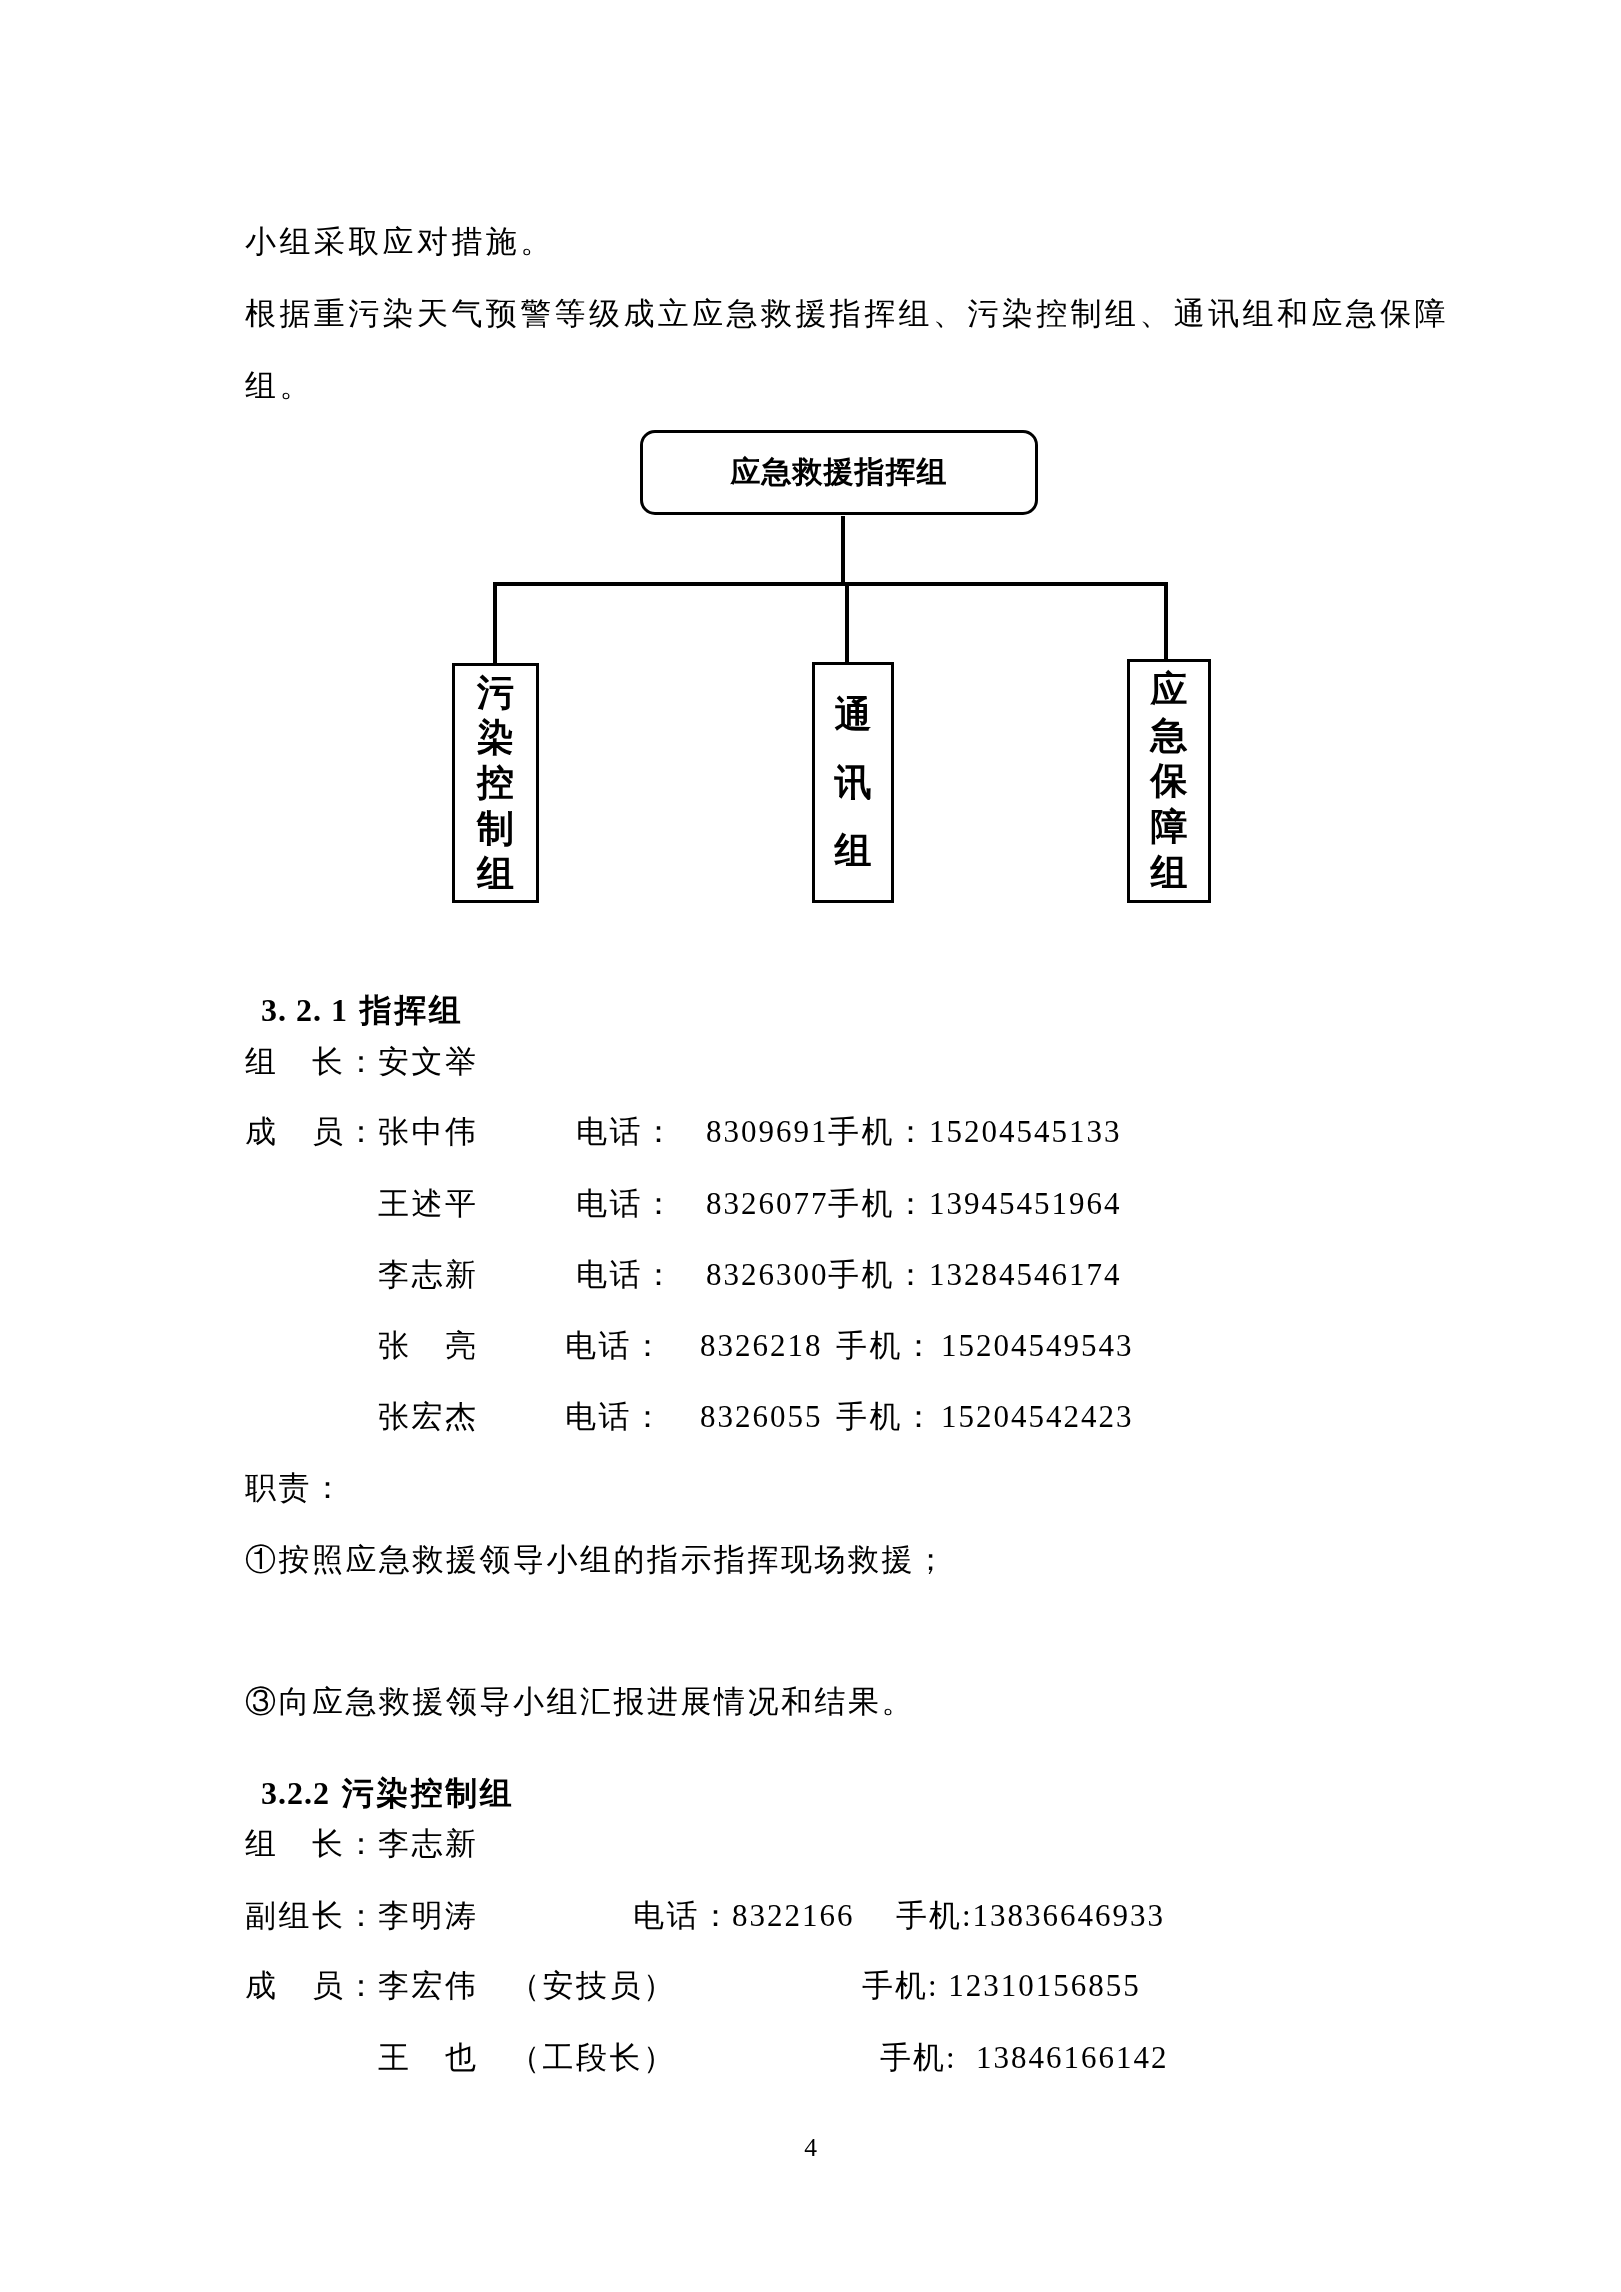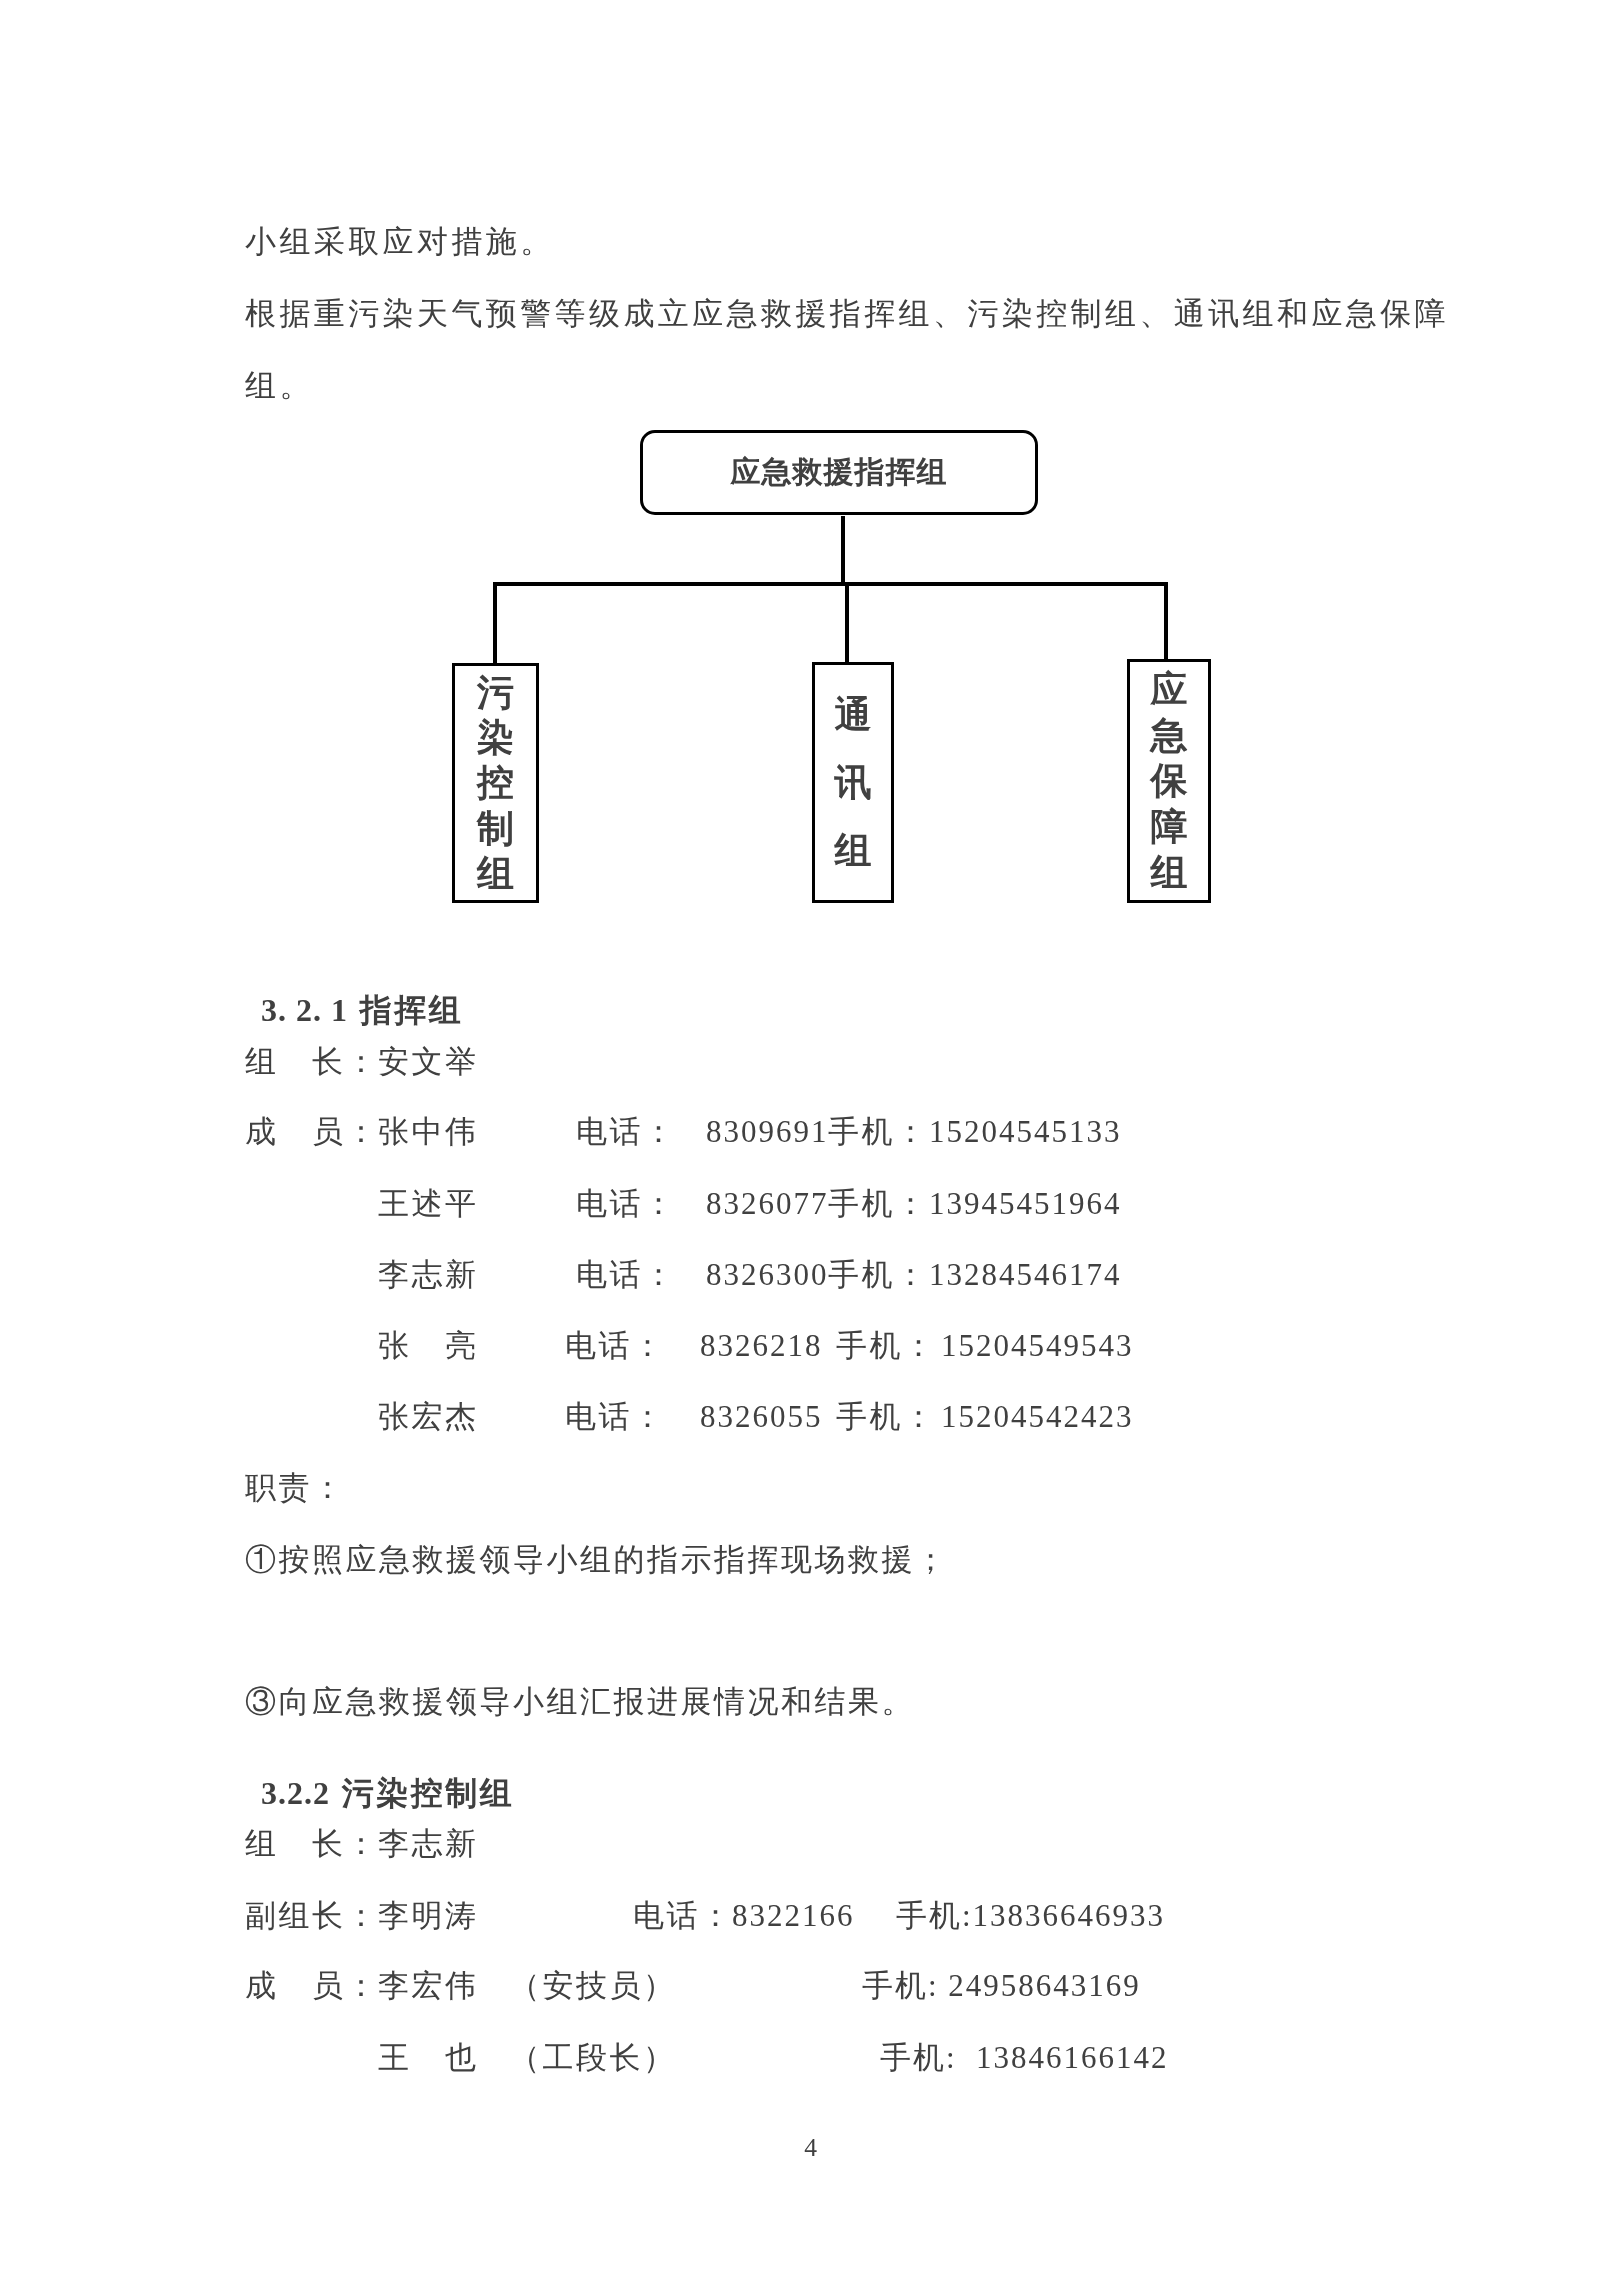--- a/index.html
+++ b/index.html
@@ -5,21 +5,21 @@
   html, body {
     margin: 0;
     padding: 0;
     background: #ffffff;
   }
   .page {
     position: relative;
     width: 1621px;
     height: 2293px;
     background: #ffffff;
-    color: #404040;
+    color: #000000;
     font-family: "Liberation Serif", "DejaVu Serif", serif;
     overflow: hidden;
   }
   .page * { box-sizing: border-box; }
 
   
   .tline {
     position: absolute;
     left: 245px;
     font-size: 31px;
@@ -252,21 +252,21 @@
     <span class="c-name">李明涛</span>
     <span class="c-tel2">电话：</span>
     <span class="c-telnum2 num">8322166</span>
     <span class="c-mobile2 num">手机:13836646933</span>
   </div>
 
   <div class="row" style="top:1967px">
     <span class="c-label">成　员：</span>
     <span class="c-name">李宏伟</span>
     <span class="c-title">（安技员）</span>
-    <span class="c-mobile3 num">手机: 24958643169</span>
+    <span class="c-mobile3 num">手机: 12310156855</span>
   </div>
 
   <div class="row" style="top:2039px">
     <span class="c-name">王　也</span>
     <span class="c-title">（工段长）</span>
     <span class="c-mobile4 num">手机:  13846166142</span>
   </div>
 
   <div class="page-num">4</div>
 

